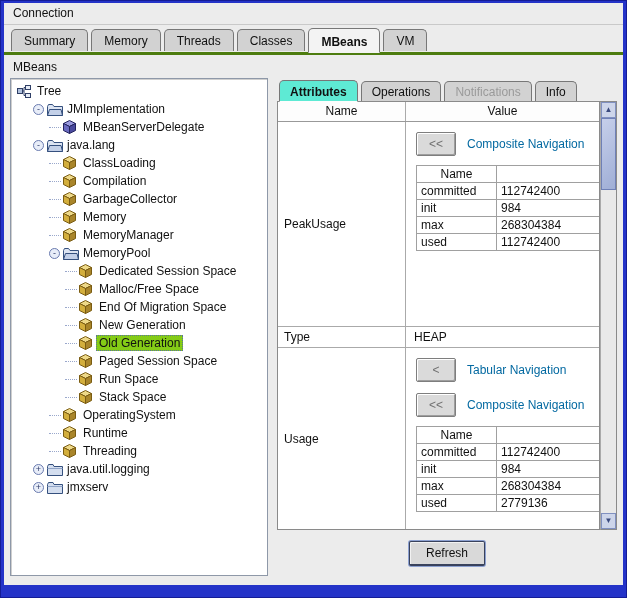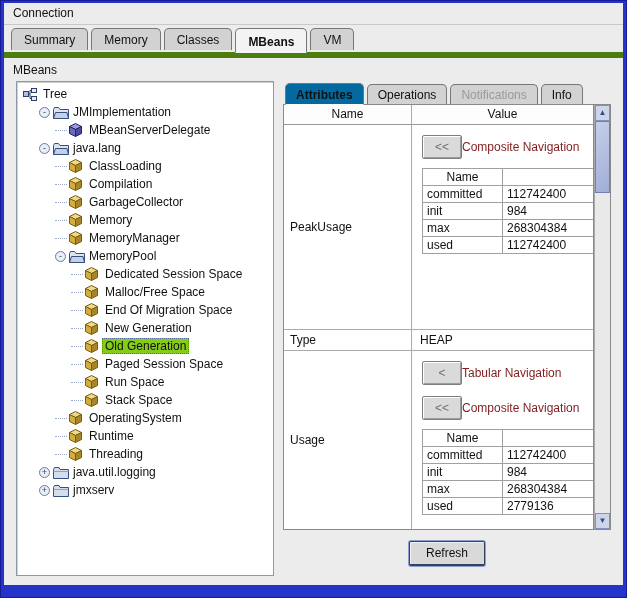--- a/index.html
+++ b/index.html
@@ -6,70 +6,70 @@
   html, body { width: 627px; height: 598px; overflow: hidden; }
   body { font-family: "Liberation Sans", sans-serif; font-size: 12px; color: #111; }
 
   .frame { width: 627px; height: 598px; background: #2433C8; border: 1px solid #141C96;
            padding: 2px 3px 12px 3px; }
   .window { width: 100%; height: 100%; background: #ECECEC; display: flex; flex-direction: column; }
 
   .menubar { height: 22px; padding: 3px 0 0 9px; border-bottom: 1px solid #C9C9C9; background: #ECECEC; }
   .menubar span { cursor: default; }
 
-  .tabbar { display: flex; align-items: flex-start; padding: 3px 0 0 7px; border-bottom: 6px solid #4d7c0f; }
+  .tabbar { display: flex; align-items: center; padding: 3px 0 0 7px; border-bottom: 3px solid #4d7c0f; }
   .tab { padding: 4px 12px 3px 12px; background: #D2D2D2; border: 1px solid #777; border-bottom: none;
          border-radius: 5px 5px 0 0; margin-right: 3px; white-space: nowrap; }
   .tab.selected { background: #F3F3F3; font-weight: bold; padding-top: 6px; margin-bottom: -1px;
                   border-bottom: 1px solid #F3F3F3; }
   .tab.disabled { color: #9A9A9A; }
 
   .section-title { padding: 5px 0 4px 9px; }
 
-  .split { flex: 1; display: flex; padding: 0 12px; margin-bottom: 9px; min-height: 0; }
+  .split { flex: 1; display: flex; padding: 0 6px; margin-bottom: 9px; min-height: 0; }
 
   .tree-panel { width: 258px; background: #fff; border: 1px solid #8E98A8;
                 box-shadow: inset 1px 1px 0 #CFCFCF; padding: 3px 0 0 2px; overflow: hidden; flex: none; }
   .tree-row { height: 18px; display: flex; align-items: center; white-space: nowrap; }
   .indent { flex: none; }
   .knob { width: 11px; height: 11px; flex: none; border: 1px solid #6A7BAF; border-radius: 50%;
           background: #E8EDF8; display: inline-flex; align-items: center; justify-content: center;
           font-size: 9px; line-height: 9px; color: #33406E; margin-right: 3px; }
   .stub { width: 12px; height: 1px; border-top: 1px dotted #9AA8CC; margin-right: 2px; flex: none; align-self: center; }
   .ticon { width: 17px; flex: none; display: inline-flex; align-items: center; }
   .tlabel { padding: 0 3px; }
   .tree-row.selected .tlabel { background: #84cc16; border: 1px dotted #5A6FA0; padding: 0 2px; }
 
   .divider { width: 9px; flex: none; }
 
   .right-panel { flex: 1; min-width: 0; display: flex; flex-direction: column; }
 
   .attr-tabbar { display: flex; align-items: flex-end; padding: 2px 0 0 2px; border-bottom: 1px solid #8A8A8A; height: 24px; }
   .attr-tabbar .tab { padding: 3px 10px 2px 10px; }
-  .attr-tabbar .tab.selected { background: #0369a1; border-bottom: 1px solid #FDFDFD; padding-top: 4px; }
+  .attr-tabbar .tab.selected { background: #5eead4; border-bottom: 1px solid #FDFDFD; padding-top: 4px; }
 
   .attr-body { flex: 1; display: flex; min-height: 0; }
   .attr-table { flex: 1; min-width: 0; background: #fff; border: 1px solid #8A8A8A; border-top: none;
                 display: flex; flex-direction: column; overflow: hidden; }
   .thead { display: flex; height: 20px; border-bottom: 1px solid #999; flex: none; }
   .hcell { text-align: center; line-height: 19px; background: #FDFDFD; }
   .hcell.name { width: 128px; border-right: 1px solid #AAA; flex: none; }
   .hcell.value { flex: 1; }
   .trow { display: flex; border-bottom: 1px solid #AAA; flex: none; min-height: 0; }
   .trow:last-child { border-bottom: none; flex: 1; }
   .tname { width: 128px; flex: none; border-right: 1px solid #AAA; display: flex; align-items: center;
            padding-left: 6px; }
   .tval { flex: 1; min-width: 0; overflow: hidden; }
   .tval.simple { display: flex; align-items: center; padding-left: 8px; text-align: right; }
 
   .navline { display: flex; align-items: center; margin: 9px 0 0 10px; height: 26px; }
   .navbtn { min-width: 40px; height: 24px; background: #DADADA; border: 1px solid #7E7E7E;
             border-radius: 2px; color: #707070; font-family: "Liberation Sans", sans-serif; font-size: 12px;
             box-shadow: inset 1px 1px 0 #FFFFFF, inset -1px -1px 0 #9E9E9E; cursor: pointer; }
-  .navlabel { color: #7f1d1d; }
+  .navlabel { margin-left: 11px; color: #0369a1; }
 
   table.nested { border-collapse: collapse; margin: 8px 0 0 10px; table-layout: fixed; width: 198px;
                  background: #fff; }
   table.nested th, table.nested td { border: 1px solid #A0A0A0; height: 17px; padding: 0 4px;
                  font-weight: normal; text-align: left; overflow: hidden; white-space: nowrap; }
   table.nested th { text-align: center; }
   table.nested col.c1 { width: 80px; }
 
   .vscroll { width: 17px; flex: none; border: 1px solid #8A8A8A; border-top: none; border-left: 1px solid #AAA;
              background: #E9E9E9; display: flex; flex-direction: column; }
@@ -92,20 +92,21 @@
 <div class="frame">
   <div class="window">
 
     <div class="menubar">
       <span>Connection</span>
     </div>
 
     <div class="tabbar">
       <span class="tab">Summary</span>
       <span class="tab">Memory</span>
+      <span class="tab">Threads</span>
       <span class="tab">Classes</span>
       <span class="tab selected">MBeans</span>
       <span class="tab">VM</span>
     </div>
 
     <div class="section-title">MBeans</div>
 
     <div class="split">
 
       <div class="tree-panel">

